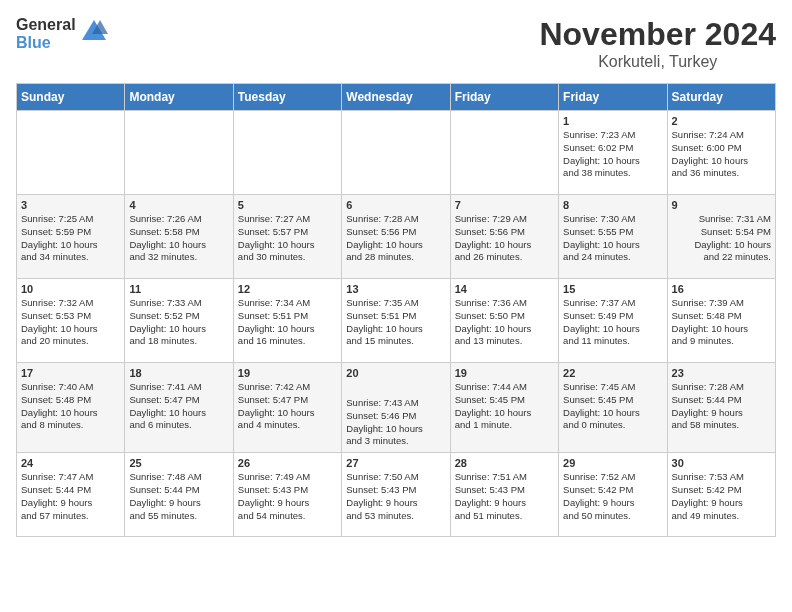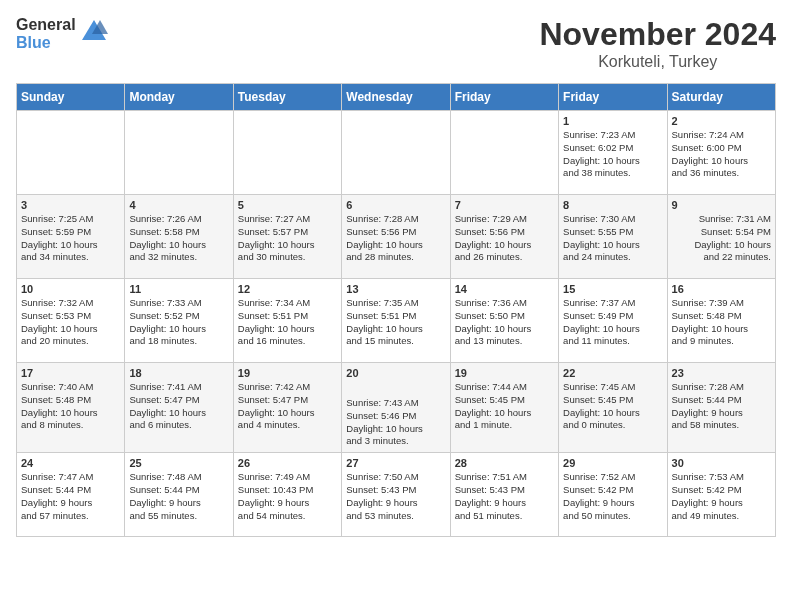--- a/index.html
+++ b/index.html
@@ -311,21 +311,21 @@
         <td>
           <div class="day-num">25</div>
           <div class="day-info" style="white-space: pre-line;">Sunrise: 7:48 AM
 Sunset: 5:44 PM
 Daylight: 9 hours
 and 55 minutes.</div>
         </td>
         <td>
           <div class="day-num">26</div>
           <div class="day-info" style="white-space: pre-line;">Sunrise: 7:49 AM
-Sunset: 10:43 PM
+Sunset: 5:43 PM
 Daylight: 9 hours
 and 54 minutes.</div>
         </td>
         <td>
           <div class="day-num">27</div>
           <div class="day-info" style="white-space: pre-line;">Sunrise: 7:50 AM
 Sunset: 5:43 PM
 Daylight: 9 hours
 and 53 minutes.</div>
         </td>

